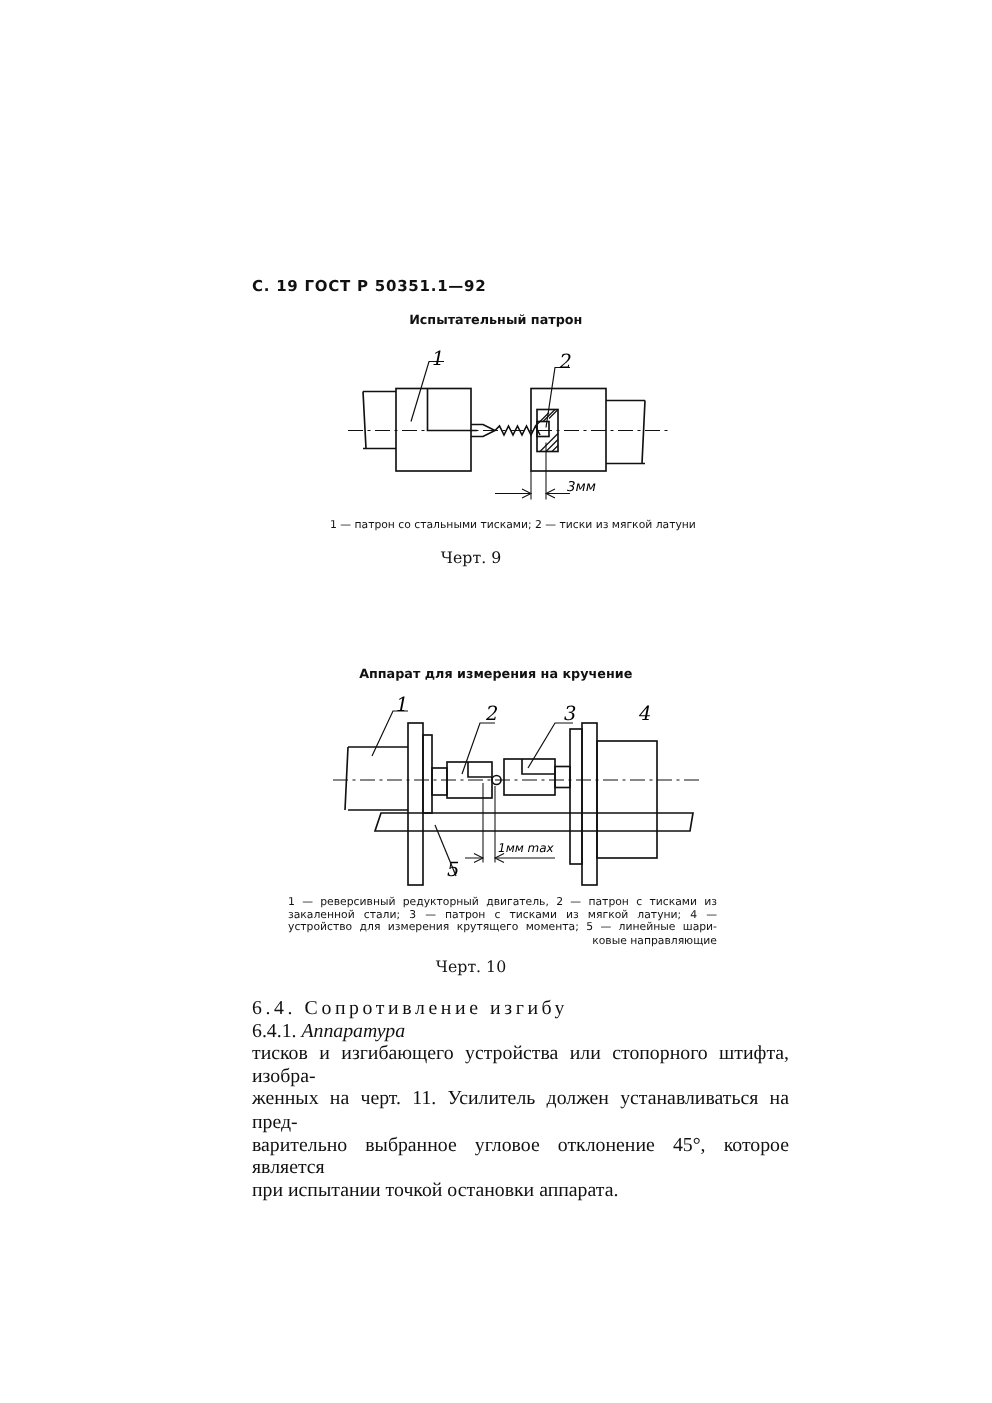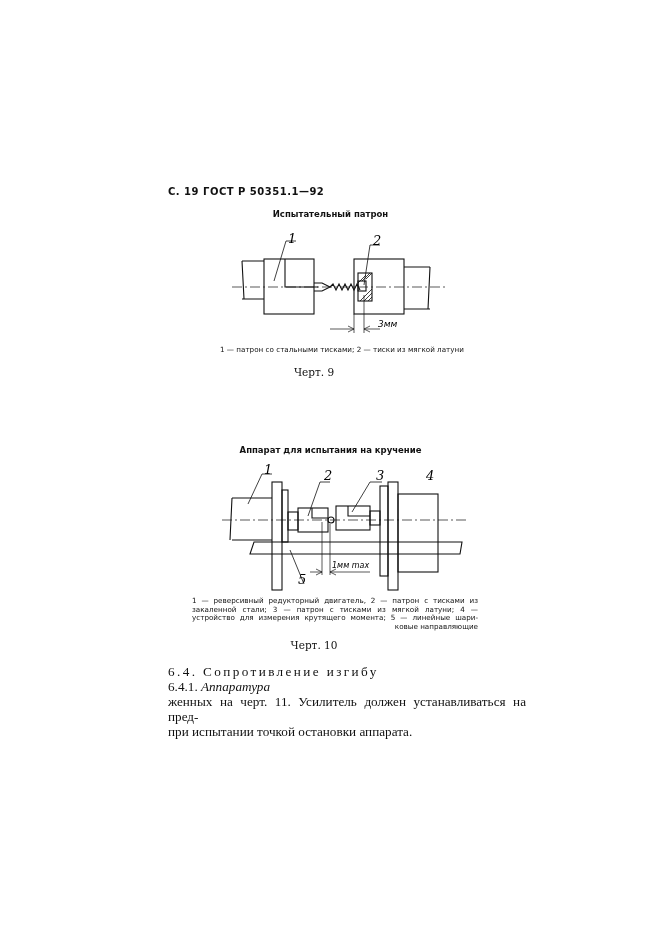--- a/index.html
+++ b/index.html
@@ -55,21 +55,21 @@
     <path d="M134 60 L140 20 H150" stroke-width="0.8"></path>
   </g>
   <text x="58" y="18" font-family="DejaVu Serif, serif" font-style="italic" font-size="13">1</text>
   <text x="143" y="20" font-family="DejaVu Serif, serif" font-style="italic" font-size="13">2</text>
   <text x="148" y="102" font-family="DejaVu Sans, sans-serif" font-style="italic" font-size="9">3мм</text>
 </svg>
 
 <div class="abs caption" style="left:220px; top:346px;">1 — патрон со стальными тисками; 2 — тиски из мягкой латуни</div>
 <div class="abs fig-num" style="top:366px;">Черт. 9</div>
 
-<div class="abs fig-title" style="top:445px;">Аппарат для испытания на кручение</div>
+<div class="abs fig-title" style="top:445px;">Аппарат для измерения на кручение</div>
 
 <svg style="left:220px; top:460px;" width="250" height="135" viewBox="0 0 250 135">
   <g stroke="#111" fill="none" stroke-width="1.1">
 
     <path d="M12 38 H52 M12 80 H52 M12 38 L10 80"></path>
     <rect x="52" y="22" width="10" height="108"></rect>
     <rect x="62" y="30" width="6" height="52"></rect>
 
     <rect x="68" y="52" width="10" height="18"></rect>
 
@@ -113,15 +113,17 @@
   <div style="text-align:right;">ковые направляющие</div>
 </div>
 <div class="abs fig-num" style="top:639px;">Черт. 10</div>
 
 <div class="abs body-text sec-title" style="top:664px;">6.4. Сопротивление изгибу</div>
 <div class="abs body-text" style="top:679px;">
   <span>6.4.1.</span>
   <span class="sub-title">Аппаратура</span>
 </div>
 <div class="abs body-text para" style="top:694px;">
+  <span class="line">тисков и изгибающего устройства или стопорного штифта, изобра-</span>
   <span class="line">женных на черт. 11. Усилитель должен устанавливаться на пред-</span>
+  <span class="line">варительно выбранное угловое отклонение 45°, которое является</span>
   <span class="line last">при испытании точкой остановки аппарата.</span>
 </div>
 
 </body></html>

